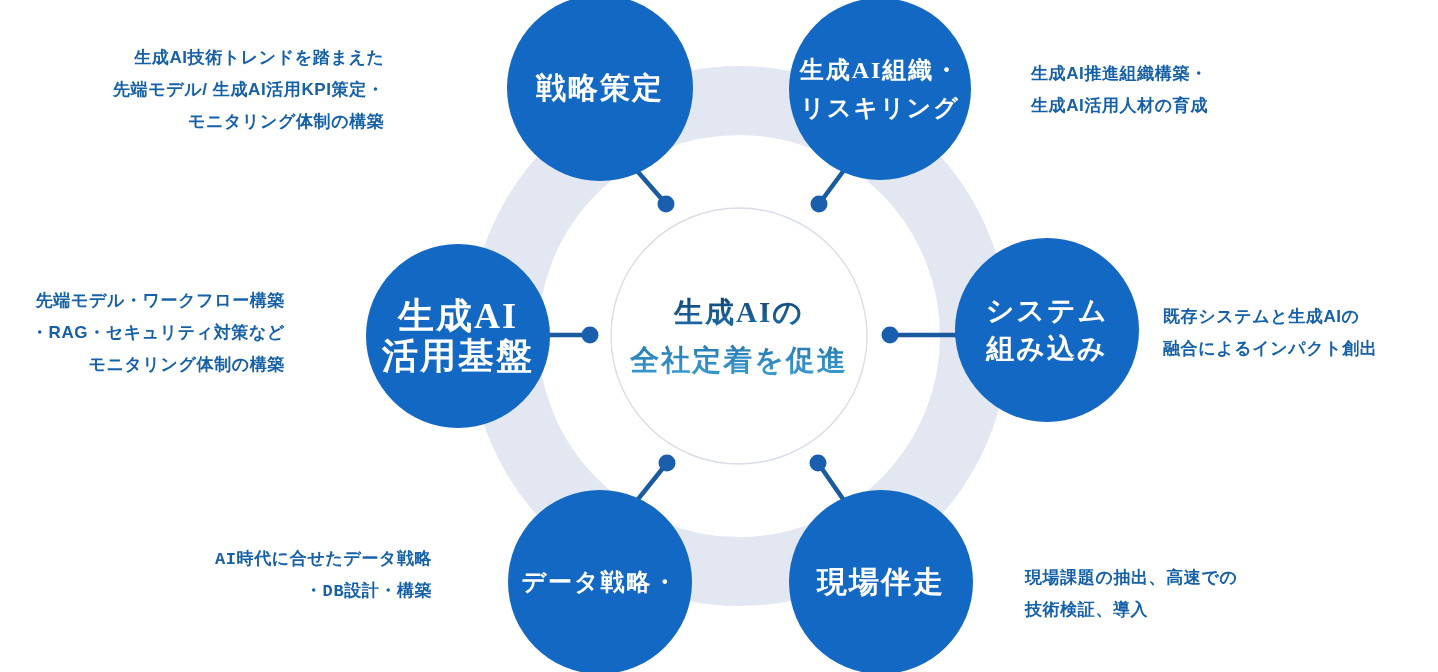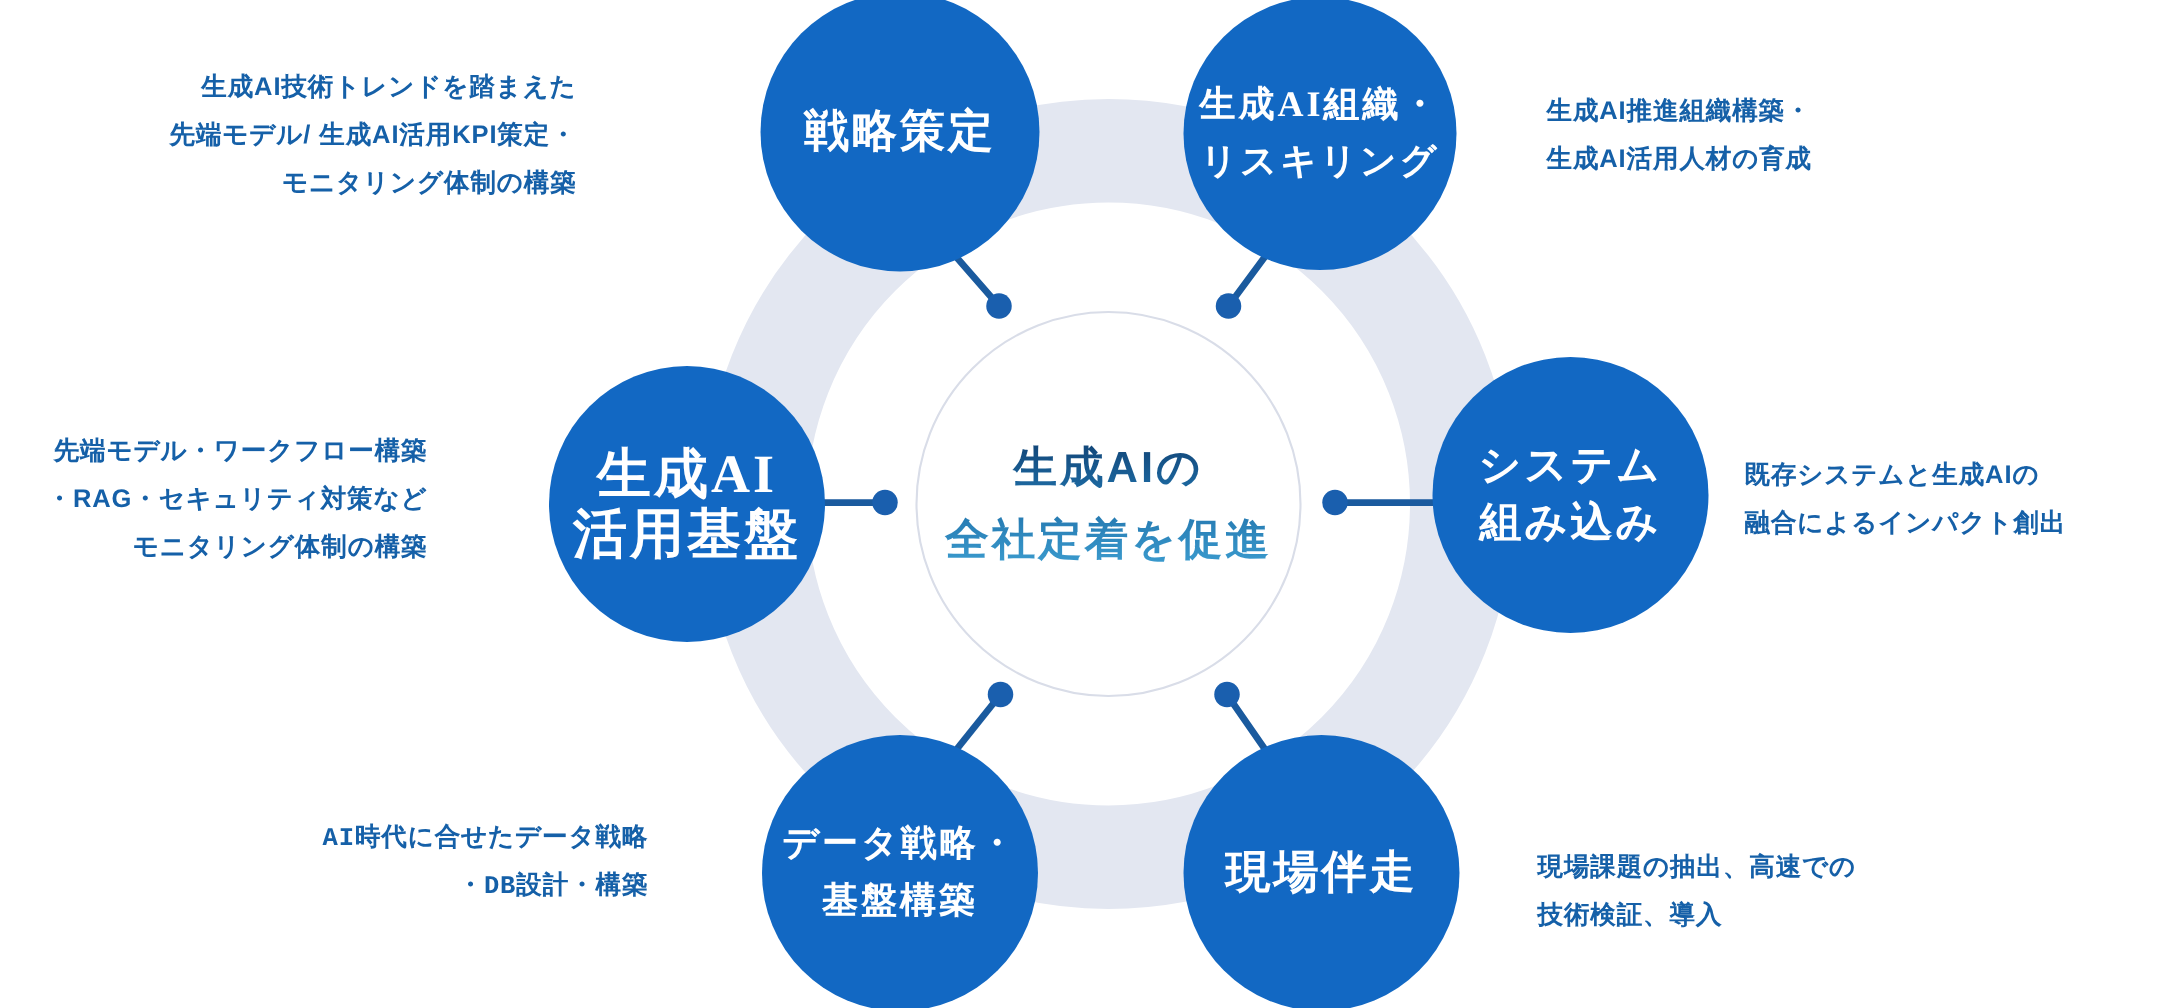--- a/index.html
+++ b/index.html
@@ -68,21 +68,21 @@
   .n-data       { left: 508px; top: 490px; width: 184px; height: 184px; font-size: 24px; line-height: 38px; }
   .n-platform   { left: 366px; top: 244px; width: 184px; height: 184px; font-size: 36px; line-height: 40px; }
 
   
   .center-text {
     position: absolute;
     left: 589px;
     top: 288px;
     width: 300px;
     text-align: center;
-    font-family: Liberation Sans, sans-serif;
+    font-family: Liberation Serif, serif;
     font-weight: bold;
     font-size: 29px;
     line-height: 48px;
     letter-spacing: 2px;
     background: linear-gradient(180deg, #0f3d6e 0%, #1f6fa8 45%, #3fa2d4 100%);
     -webkit-background-clip: text;
     background-clip: text;
     color: transparent;
     -webkit-text-fill-color: transparent;
   }
@@ -129,21 +129,20 @@
   <span class="ln">システム</span>
   <span class="ln">組み込み</span>
 </div>
 
 <div class="node n-field">
   <span class="ln">現場伴走</span>
 </div>
 
 <div class="node n-data">
   <span class="ln">データ戦略・</span>
-  <span class="ln">基盤構築</span>
 </div>
 
 <div class="node n-platform">
   <span class="ln">生成AI</span>
   <span class="ln">活用基盤</span>
 </div>
 
 <div class="center-text">
   <span class="ln">生成AIの</span>
   <span class="ln">全社定着を促進</span>

